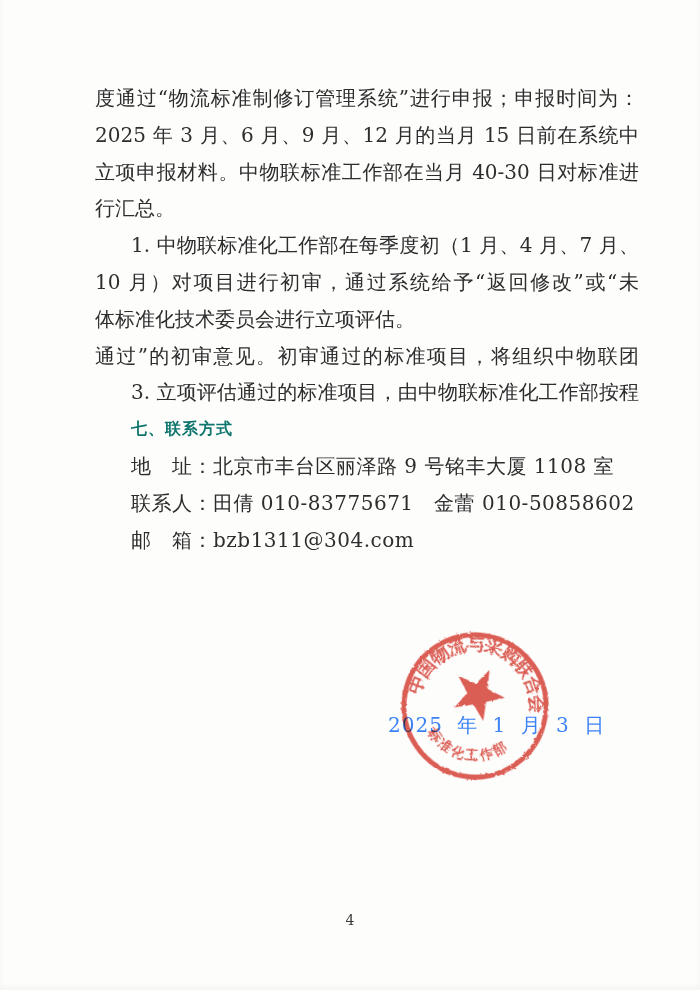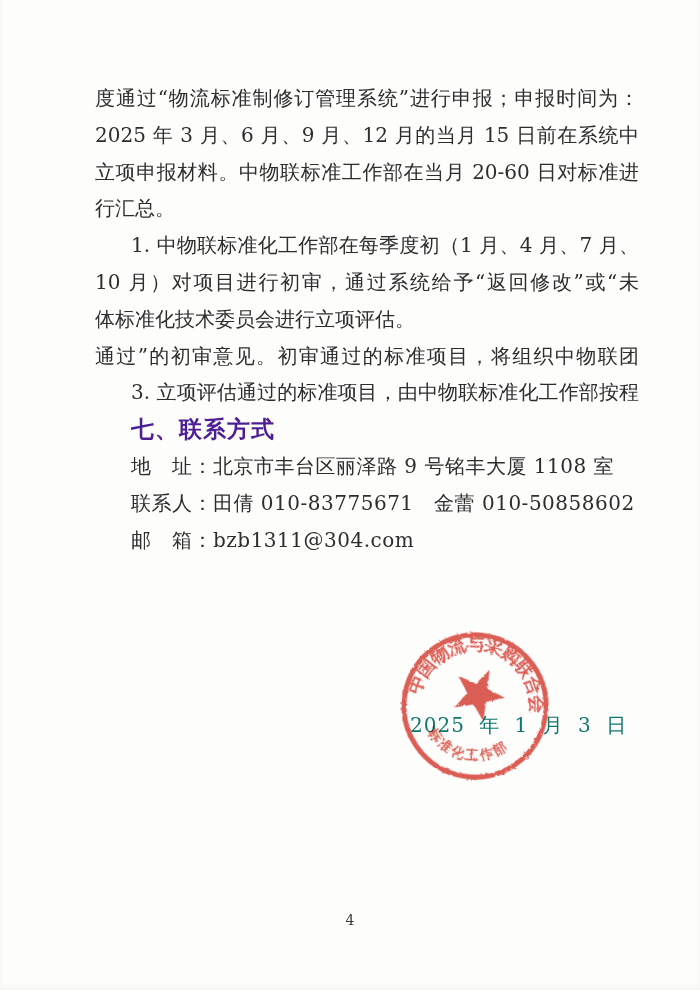--- a/index.html
+++ b/index.html
@@ -13,47 +13,46 @@
   }
   .textblock {
     position:absolute; left:95px; top:80px; width:544px;
     font-size:20px; line-height:36.8px;
   }
   .ln { height:36.8px; overflow:hidden; white-space:normal; }
   .j  { text-align:justify; text-align-last:justify; }
   .ind { text-indent:36px; }
   .heading {
     font-family:"Liberation Sans","DejaVu Sans",sans-serif;
-    font-weight:700; font-size:23px; color:#4c1d95; letter-spacing:1px;
+    font-weight:700; font-size:16px; color:#0f766e; letter-spacing:1px;
   }
   .contact span { letter-spacing:0.5px; }
   .date {
     position:absolute; left:388px; top:712px;
-    font-size:20px; color:#0f766e; word-spacing:7px; letter-spacing:1px;
+    font-size:20px; color:#3b82f6; word-spacing:7px; letter-spacing:1px;
     z-index:1;
-    margin-left:22px;
   }
   .seal {
     position:absolute; left:385px; top:616px; width:180px; height:180px;
     mix-blend-mode:multiply; opacity:0.87; z-index:2;
   }
   .pageno {
     position:absolute; left:0; top:912px; width:100%;
     text-align:center; font-size:14px; color:#3a3a3a;
   }
 </style>
 </head>
 <body>
 
 <div class="page">
 
   <div class="textblock">
     <div class="ln j">度通过“物流标准制修订管理系统”进行申报；申报时间为：</div>
     <div class="ln j">2025 年 3 月、6 月、9 月、12 月的当月 15 日前在系统中提交</div>
-    <div class="ln j">立项申报材料。中物联标准工作部在当月 20-60 日对标准进</div>
+    <div class="ln j">立项申报材料。中物联标准工作部在当月 40-30 日对标准进</div>
     <div class="ln">行汇总。</div>
 
     <div class="ln j ind">1. 中物联标准化工作部在每季度初（1 月、4 月、7 月、</div>
     <div class="ln j">10 月）对项目进行初审，通过系统给予“返回修改”或“未</div>
     <div class="ln">体标准化技术委员会进行立项评估。</div>
     <div class="ln j">通过”的初审意见。初审通过的标准项目，将组织中物联团</div>
 
     <div class="ln j ind">3. 立项评估通过的标准项目，由中物联标准化工作部按程</div>
 
     <div class="ln heading ind">七、联系方式</div>

